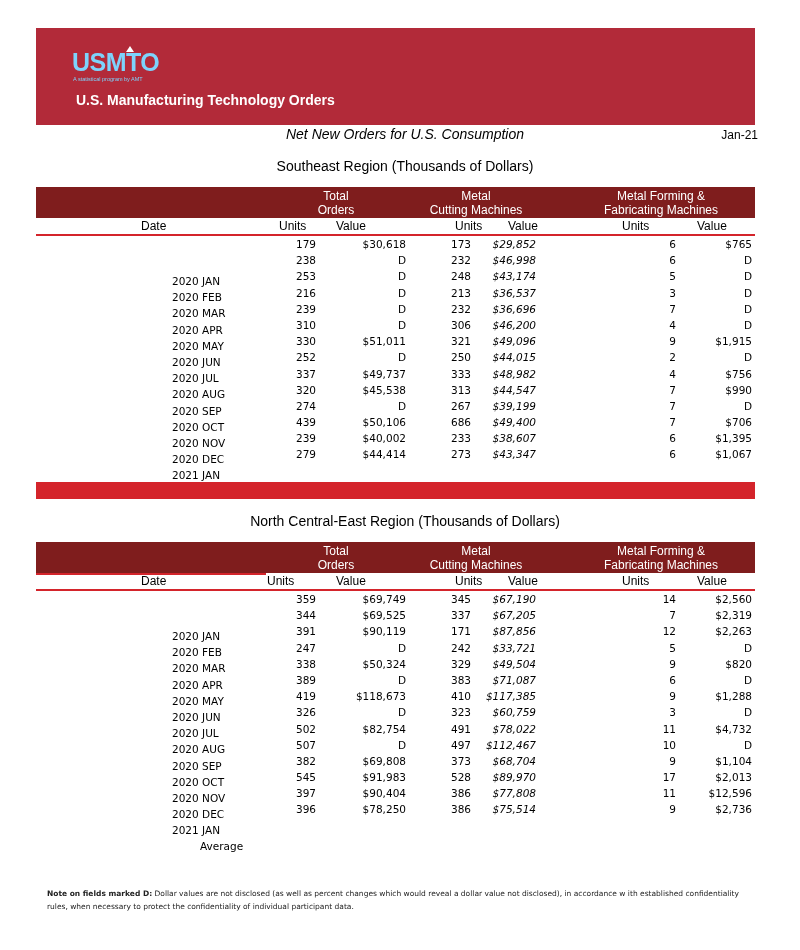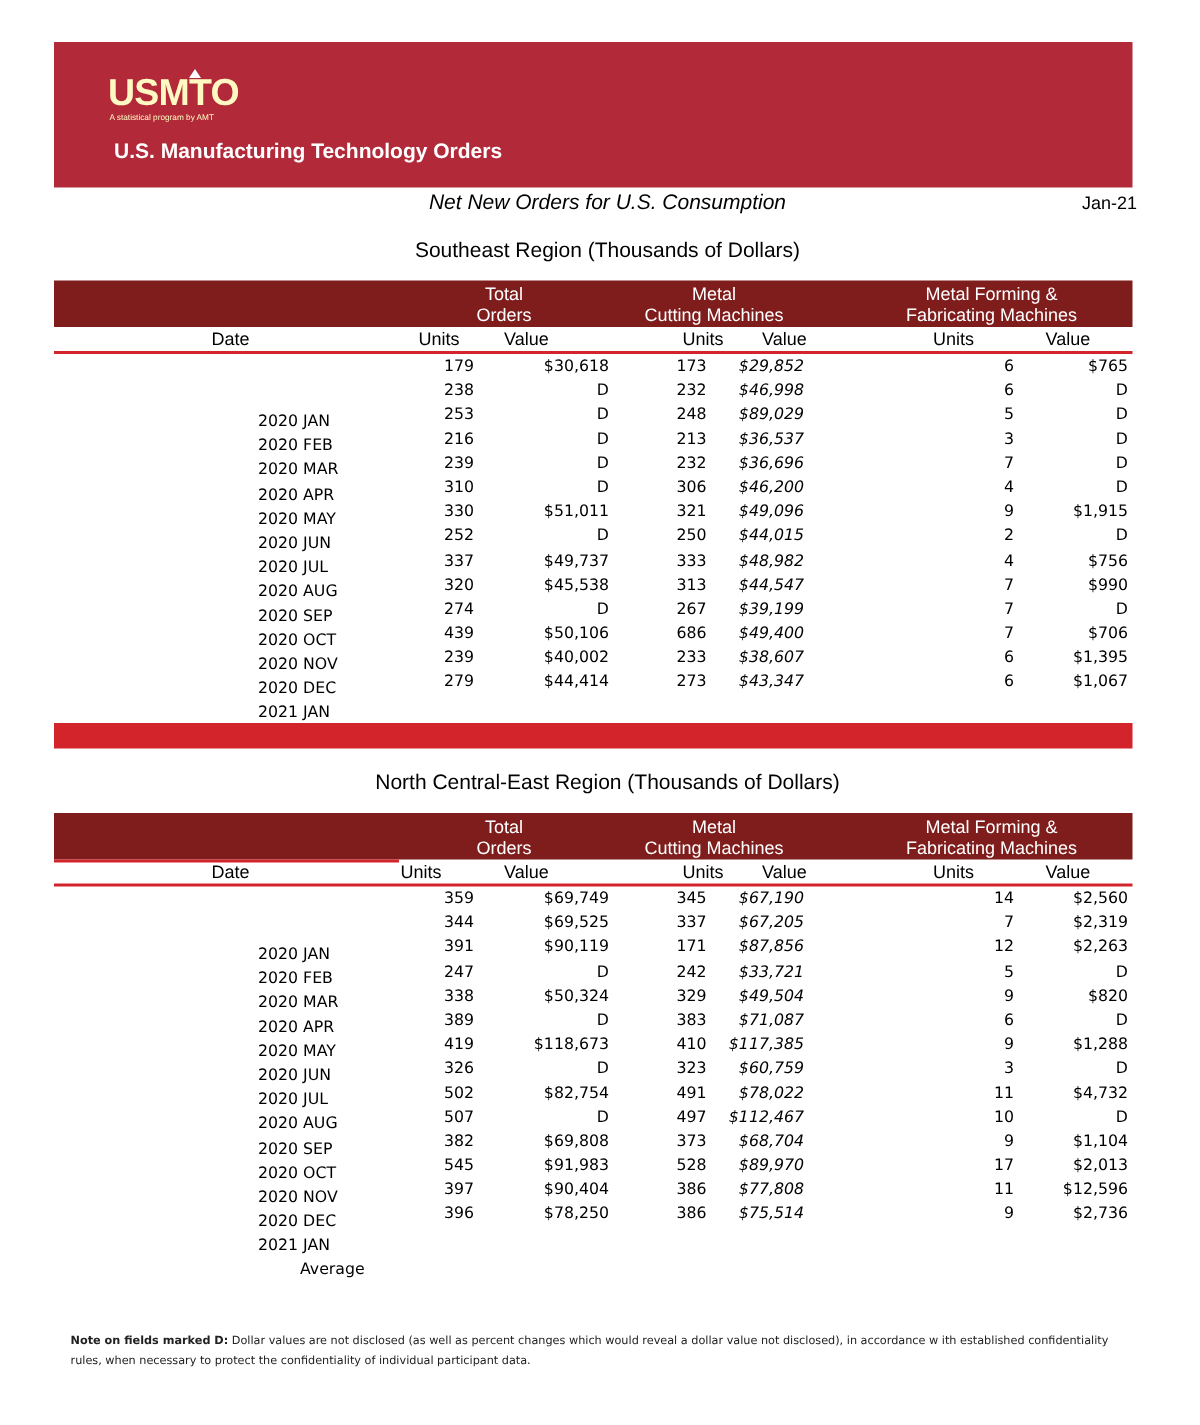--- a/index.html
+++ b/index.html
@@ -1,19 +1,19 @@
 <!DOCTYPE html>
 <html><head>
 <meta charset="utf-8">
 <style>
   html, body { margin: 0; padding: 0; background: #ffffff; }
   body { width: 800px; height: 950px; position: relative; overflow: hidden; font-family: "Liberation Sans", sans-serif; color: #000; }
 
   .banner { position: absolute; left: 36px; top: 28px; width: 719px; height: 97px; background: #b22a39; }
-  .logo { position: absolute; left: 36px; top: 22px; color: #fef9c3; }
+  .logo { position: absolute; left: 36px; top: 22px; color: #7dd3fc; }
   .logo-mark { font-family: "Liberation Sans", sans-serif; font-weight: bold; font-size: 25px; letter-spacing: -0.5px; line-height: 25px; position: relative; }
   .logo-mark .arrow { position: absolute; left: 54px; top: -4px; width: 0; height: 0; border-left: 4px solid transparent; border-right: 4px solid transparent; border-bottom: 6px solid #fff; }
   .logo-sub { font-size: 5.5px; margin-top: 1px; margin-left: 1px; }
   .banner-title { position: absolute; left: 40px; top: 64px; color: #fff; font-weight: bold; font-size: 14px; }
 
   .report-title { position: absolute; left: 0; width: 810px; top: 126px; text-align: center; font-style: italic; font-size: 14px; }
   .report-date { position: absolute; right: 42px; top: 128px; font-size: 12px; }
 
   .region-title { position: absolute; left: 0; width: 810px; text-align: center; font-size: 14px; }
 
@@ -99,21 +99,21 @@
         <span class="c-mu">232</span>
         <span class="c-mv">$46,998</span>
         <span class="c-fu">6</span>
         <span class="c-fv">D</span>
       </div>
       <div class="row">
         <span class="c-date">2020 MAR</span>
         <span class="c-tu">253</span>
         <span class="c-tv">D</span>
         <span class="c-mu">248</span>
-        <span class="c-mv">$89,029</span>
+        <span class="c-mv">$43,174</span>
         <span class="c-fu">5</span>
         <span class="c-fv">D</span>
       </div>
       <div class="row">
         <span class="c-date">2020 APR</span>
         <span class="c-tu">216</span>
         <span class="c-tv">D</span>
         <span class="c-mu">213</span>
         <span class="c-mv">$36,537</span>
         <span class="c-fu">3</span>

